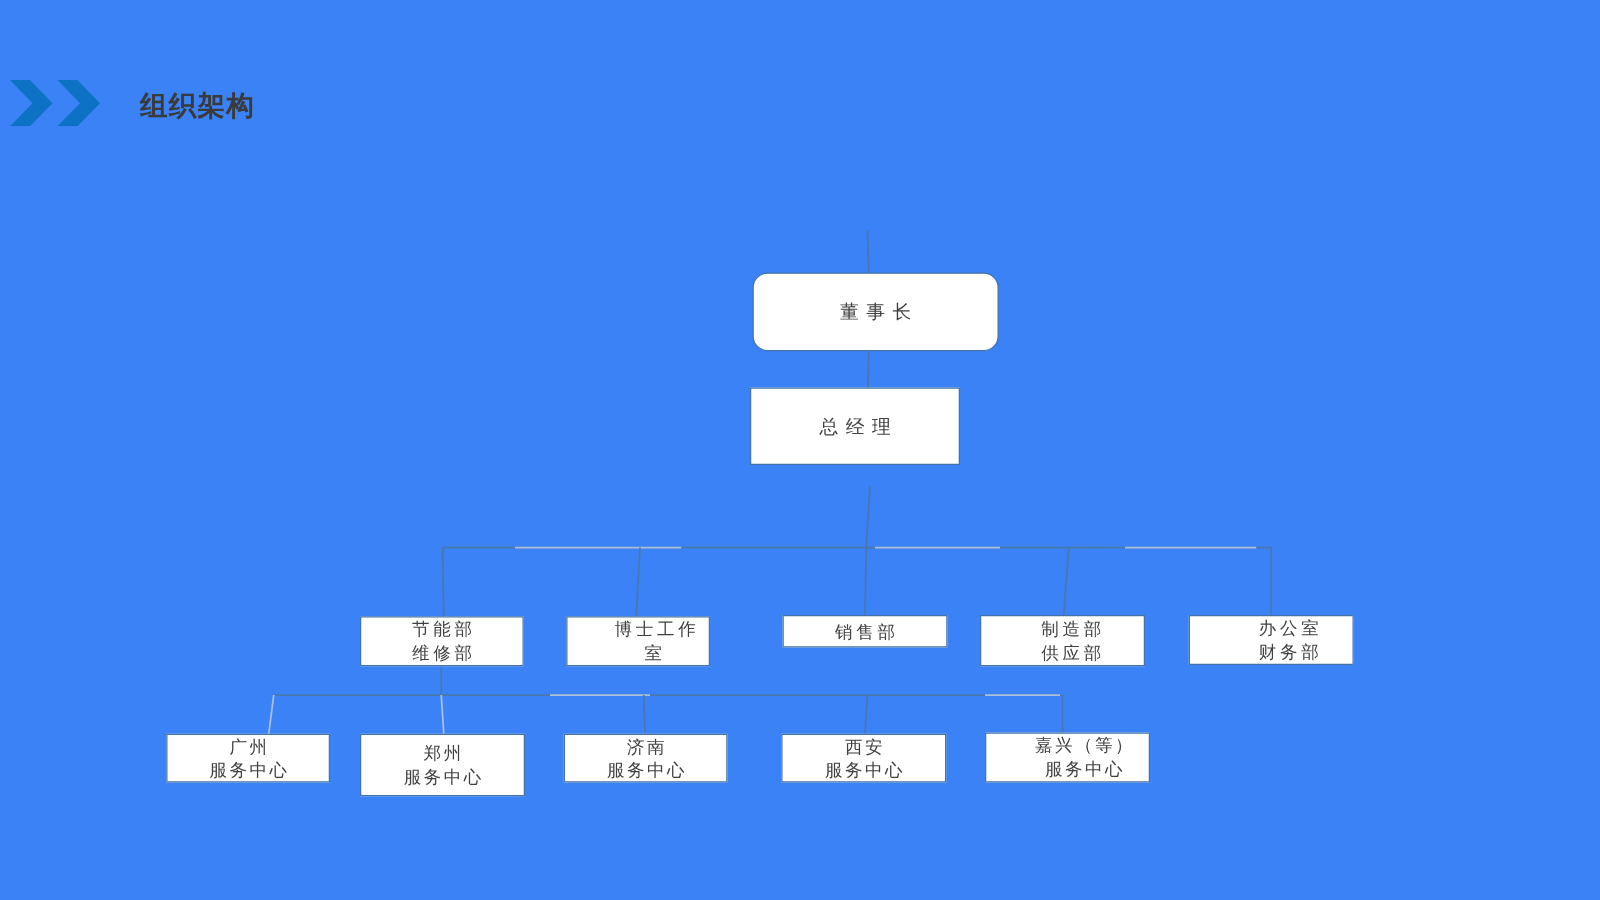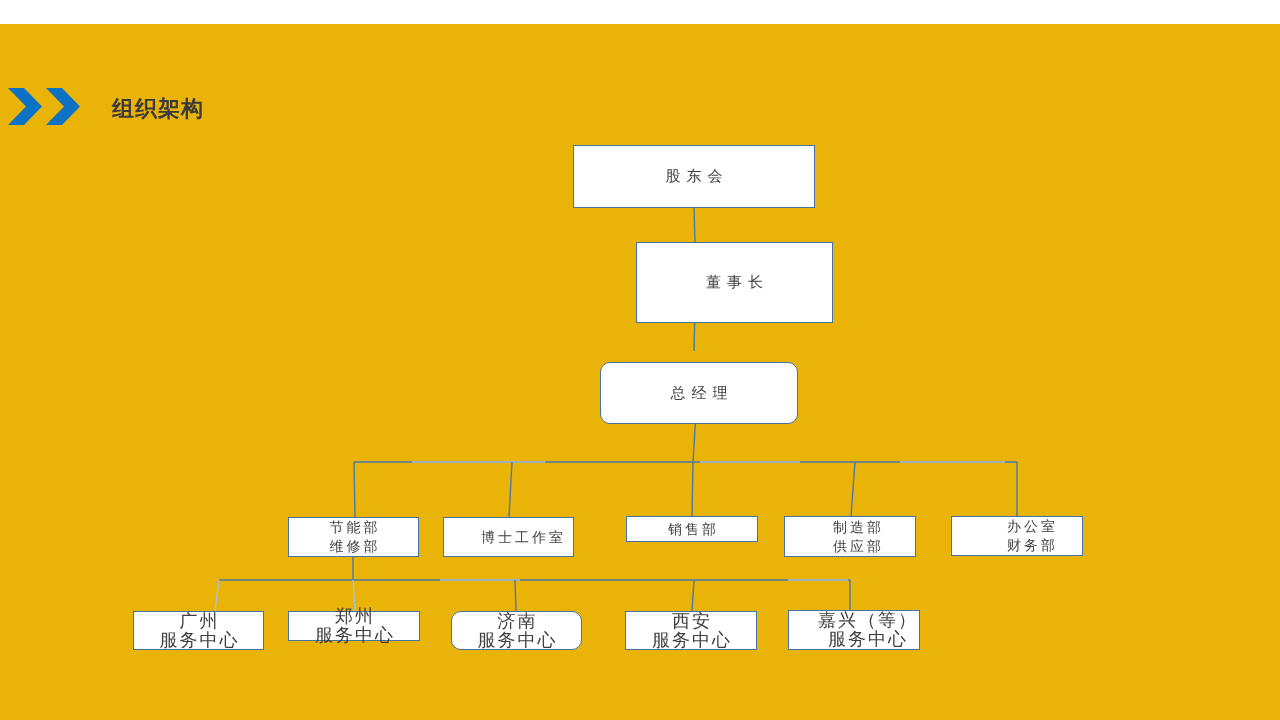--- a/index.html
+++ b/index.html
@@ -1,40 +1,40 @@
 <!DOCTYPE html>
 <html style="--accent: #0d72c4; --box-border: #4273a8; --connector: #4a78ad; --connector-light: #a9c1dd; --title-text: #3a3a3a; --box-text: #404040;"><head>
 <meta charset="utf-8">
 <style>
   html,body{margin:0;padding:0;}
   body{
     width:1280px;height:720px;background:#ffffff;overflow:hidden;position:relative;
     font-family:"Liberation Sans","DejaVu Sans",sans-serif;
   }
-  .slide{position:absolute;inset:0;background:#eab308;margin-top:24px;}
+  .slide{position:absolute;inset:0;background:#3b82f6;}
   
   .chevrons{position:absolute;left:8px;top:64px;width:76px;height:37px;}
   .page-title{
     position:absolute;left:112px;top:70px;margin:0;
     font-size:22px;font-weight:bold;color:var(--title-text,#3a3a3a);letter-spacing:1px;
   }
   
   .connectors{position:absolute;left:0;top:0;width:1280px;height:720px;pointer-events:none;}
   .connectors line{stroke:var(--connector,#4a78ad);stroke-width:1.4;fill:none;}
   .connectors line.cl{stroke:var(--connector-light,#a9c1dd);}
   
   .node{
     position:absolute;box-sizing:border-box;background:#ffffff;
     border:1.5px solid var(--box-border,#4273a8);
     display:flex;flex-direction:column;align-items:center;justify-content:center;
     color:var(--box-text,#404040);text-align:center;
   }
   .lvl1{font-size:15px;letter-spacing:6px;text-indent:6px;}
   .lvl4{font-size:14px;letter-spacing:3px;text-indent:3px;line-height:19px;}
-  .lvl5{font-size:18px;letter-spacing:2px;text-indent:2px;line-height:19px;}
+  .lvl5{font-size:14px;letter-spacing:2px;text-indent:2px;line-height:19px;}
   .node span{display:block;}
 </style>
 </head>
 <body>
 
 <div class="slide">
 
   <svg class="chevrons" viewBox="0 0 76 37" aria-hidden="true">
     <polygon points="0,0 16,0 34,18.5 16,37 0,37 18,18.5" fill="var(--accent,#0d72c4)"></polygon>
     <polygon points="38,0 54,0 72,18.5 54,37 38,37 56,18.5" fill="var(--accent,#0d72c4)"></polygon>
@@ -58,38 +58,35 @@
     <line x1="219" y1="556" x2="850" y2="556"></line>
     <line class="cl" x1="440" y1="556" x2="520" y2="556"></line>
     <line class="cl" x1="788" y1="556" x2="848" y2="556"></line>
     <line class="cl" x1="219" y1="556" x2="215" y2="587"></line>
     <line class="cl" x1="353" y1="556" x2="355" y2="587"></line>
     <line x1="515" y1="556" x2="516" y2="587"></line>
     <line x1="694" y1="556" x2="692" y2="587"></line>
     <line x1="850" y1="556" x2="850" y2="586"></line>
   </svg>
 
-  <div class="node lvl1" style="left:573px;top:121px;width:242px;height:63px;">
-    <span>股东会</span>
-  </div>
 
-  <div class="node lvl1" style="left:636px;top:218px;width:197px;height:81px;">
+  <div class="node lvl1" style="left:602px;top:218px;width:197px;height:63px;border-radius:12px;">
     <span>董事长</span>
   </div>
 
-  <div class="node lvl1" style="left:600px;top:338px;width:198px;height:62px;border-radius:10px;">
+  <div class="node lvl1" style="left:600px;top:310px;width:168px;height:62px;">
     <span>总经理</span>
   </div>
 
   <div class="node lvl4" style="left:288px;top:493px;width:131px;height:40px;">
     <span>节能部</span>
     <span>维修部</span>
   </div>
 
-  <div class="node lvl4" style="left:443px;top:493px;width:131px;height:40px;padding-left:27px;">
+  <div class="node lvl4" style="left:453px;top:493px;width:115px;height:40px;padding-left:27px;">
     <span>博士工作室</span>
   </div>
 
   <div class="node lvl4" style="left:626px;top:492px;width:132px;height:26px;">
     <span>销售部</span>
   </div>
 
   <div class="node lvl4" style="left:784px;top:492px;width:132px;height:41px;padding-left:14px;">
     <span>制造部</span>
     <span>供应部</span>
@@ -98,26 +95,26 @@
   <div class="node lvl4" style="left:951px;top:492px;width:132px;height:40px;padding-left:28px;">
     <span>办公室</span>
     <span>财务部</span>
   </div>
 
   <div class="node lvl5" style="left:133px;top:587px;width:131px;height:39px;">
     <span>广州</span>
     <span>服务中心</span>
   </div>
 
-  <div class="node lvl5" style="left:288px;top:587px;width:132px;height:30px;">
+  <div class="node lvl5" style="left:288px;top:587px;width:132px;height:50px;">
     <span>郑州</span>
     <span>服务中心</span>
   </div>
 
-  <div class="node lvl5" style="left:451px;top:587px;width:131px;height:39px;border-radius:10px;">
+  <div class="node lvl5" style="left:451px;top:587px;width:131px;height:39px;">
     <span>济南</span>
     <span>服务中心</span>
   </div>
 
   <div class="node lvl5" style="left:625px;top:587px;width:132px;height:39px;">
     <span>西安</span>
     <span>服务中心</span>
   </div>
 
   <div class="node lvl5" style="left:788px;top:586px;width:132px;height:40px;padding-left:26px;">

